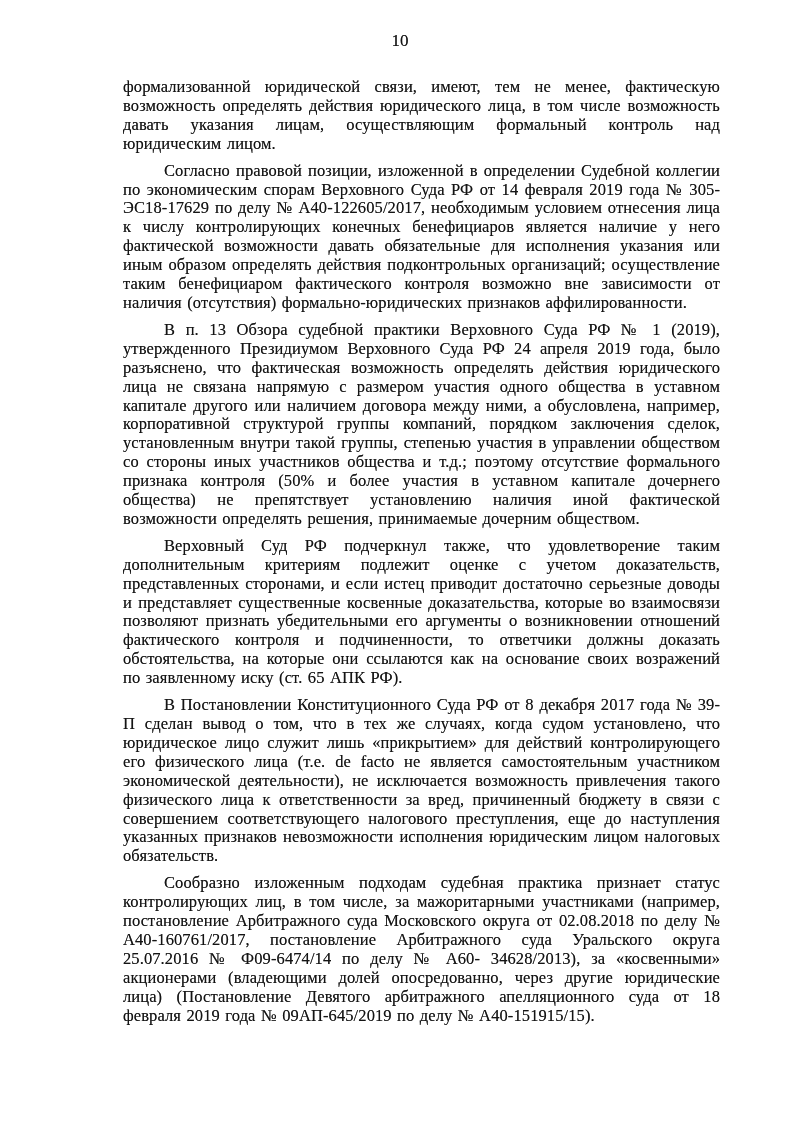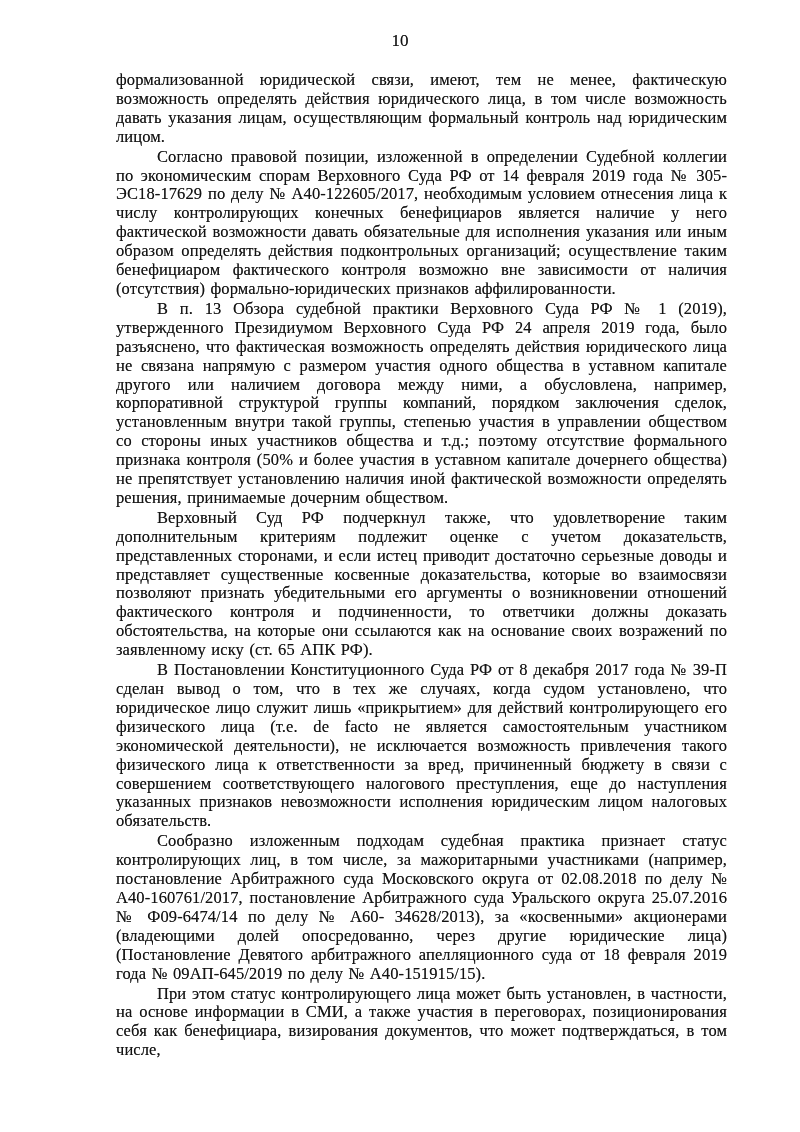--- a/index.html
+++ b/index.html
@@ -33,21 +33,21 @@
     top: 70px;
     left: 115px;
     width: 613px;
     text-align: justify;
     font-size: 16.5px;
     line-height: 18.9px;
     letter-spacing: 0.1px;
     text-shadow: 0 0 0.4px rgba(0,0,0,0.55);
   }
   .para {
-    margin: 1px;
+    margin: 8px;
     padding: 0;
     text-indent: 41px;
     word-spacing: 1.2px;
   }
   .para.no-indent {
     text-indent: 0;
   }
 </style>
 </head>
 <body>
@@ -55,15 +55,14 @@
 <div class="page">
   <div class="page-number">10</div>
 
   <div class="doc-body">
     <p class="para no-indent">формализованной юридической связи, имеют, тем не менее, фактическую возможность определять действия юридического лица, в том числе возможность давать указания лицам, осуществляющим формальный контроль над юридическим лицом.</p>
     <p class="para">Согласно правовой позиции, изложенной в определении Судебной коллегии по экономическим спорам Верховного Суда РФ от 14 февраля 2019 года № 305-ЭС18-17629 по делу № А40-122605/2017, необходимым условием отнесения лица к числу контролирующих конечных бенефициаров является наличие у него фактической возможности давать обязательные для исполнения указания или иным образом определять действия подконтрольных организаций; осуществление таким бенефициаром фактического контроля возможно вне зависимости от наличия (отсутствия) формально-юридических признаков аффилированности.</p>
     <p class="para">В п. 13 Обзора судебной практики Верховного Суда РФ № 1 (2019), утвержденного Президиумом Верховного Суда РФ 24 апреля 2019 года, было разъяснено, что фактическая возможность определять действия юридического лица не связана напрямую с размером участия одного общества в уставном капитале другого или наличием договора между ними, а обусловлена, например, корпоративной структурой группы компаний, порядком заключения сделок, установленным внутри такой группы, степенью участия в управлении обществом со стороны иных участников общества и т.д.; поэтому отсутствие формального признака контроля (50% и более участия в уставном капитале дочернего общества) не препятствует установлению наличия иной фактической возможности определять решения, принимаемые дочерним обществом.</p>
     <p class="para">Верховный Суд РФ подчеркнул также, что удовлетворение таким дополнительным критериям подлежит оценке с учетом доказательств, представленных сторонами, и если истец приводит достаточно серьезные доводы и представляет существенные косвенные доказательства, которые во взаимосвязи позволяют признать убедительными его аргументы о возникновении отношений фактического контроля и подчиненности, то ответчики должны доказать обстоятельства, на которые они ссылаются как на основание своих возражений по заявленному иску (ст. 65 АПК РФ).</p>
     <p class="para">В Постановлении Конституционного Суда РФ от 8 декабря 2017 года № 39-П сделан вывод о том, что в тех же случаях, когда судом установлено, что юридическое лицо служит лишь «прикрытием» для действий контролирующего его физического лица (т.е. de facto не является самостоятельным участником экономической деятельности), не исключается возможность привлечения такого физического лица к ответственности за вред, причиненный бюджету в связи с совершением соответствующего налогового преступления, еще до наступления указанных признаков невозможности исполнения юридическим лицом налоговых обязательств.</p>
     <p class="para">Сообразно изложенным подходам судебная практика признает статус контролирующих лиц, в том числе, за мажоритарными участниками (например, постановление Арбитражного суда Московского округа от 02.08.2018 по делу № А40-160761/2017, постановление Арбитражного суда Уральского округа 25.07.2016 № Ф09-6474/14 по делу № А60- 34628/2013), за «косвенными» акционерами (владеющими долей опосредованно, через другие юридические лица) (Постановление Девятого арбитражного апелляционного суда от 18 февраля 2019 года № 09АП-645/2019 по делу № А40-151915/15).</p>
-    <p class="para">При этом статус контролирующего лица может быть установлен, в частности, на основе информации в СМИ, а также участия в переговорах, позиционирования себя как бенефициара, визирования документов, что может подтверждаться, в том числе,</p>
   </div>
 </div>
 
 </body></html>

